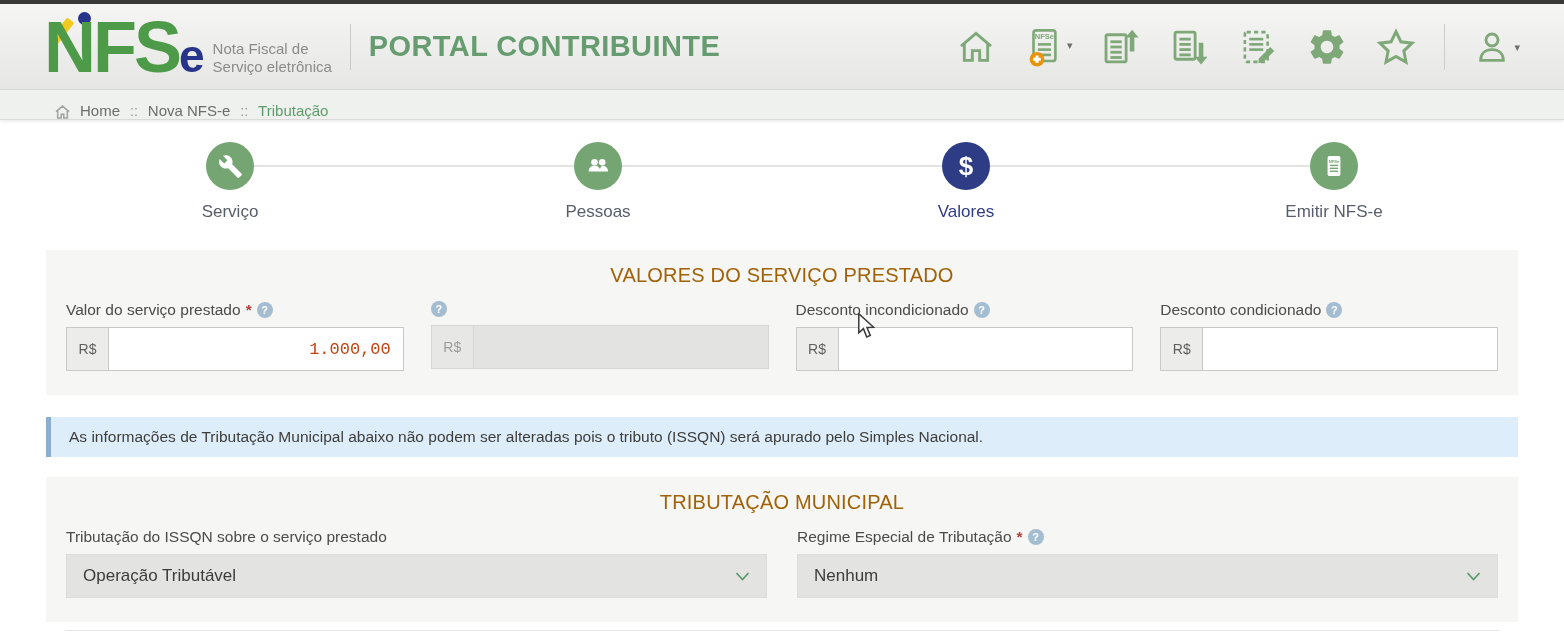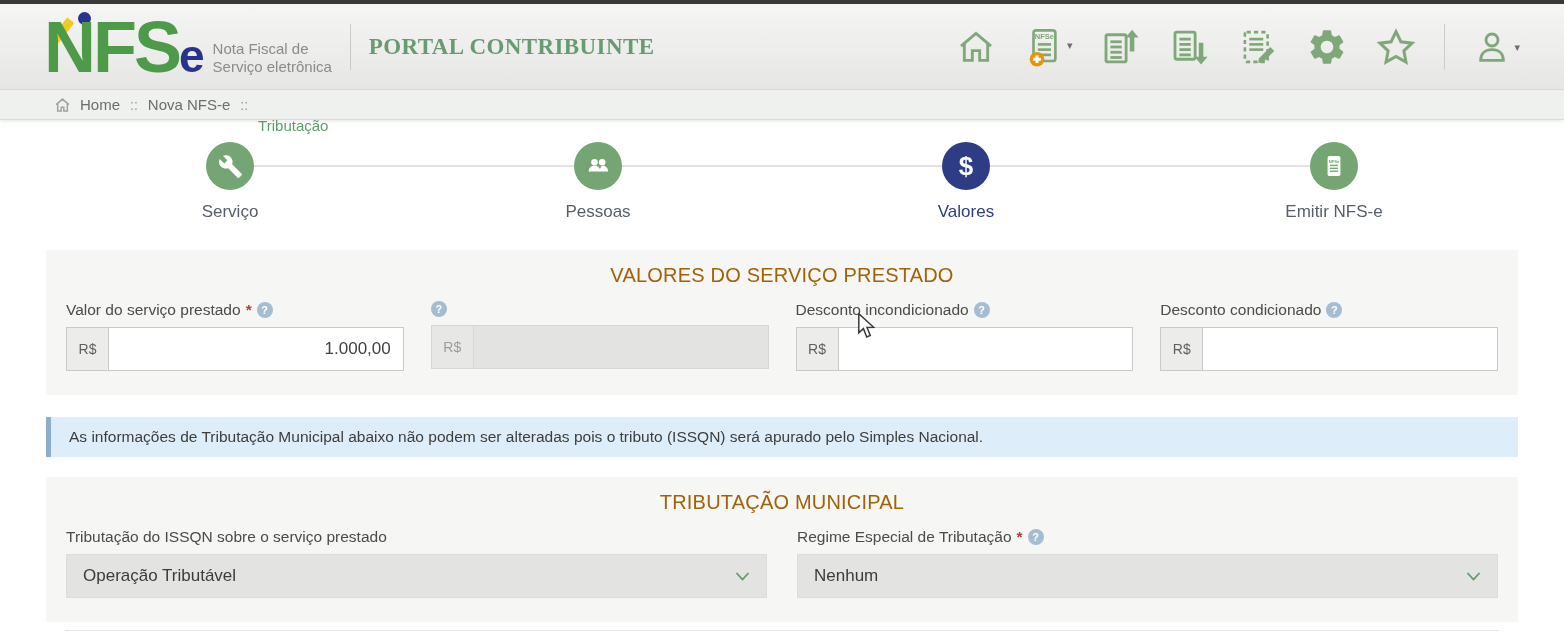--- a/index.html
+++ b/index.html
@@ -35,35 +35,35 @@
   }
   .n-accent-blue {
     position:absolute; left:34px; top:1px; width:13px; height:13px;
     background:#27348b; border-radius:50%; z-index:0;
   }
   .logo-tagline {
     margin-left:8px; font-size:15px; color:#8b8b89; line-height:1.2;margin-top:22px;
   }
   .header-divider { width:1px; height:46px; background:#c9c9c7; margin:0 18px; }
   .portal-title {
-    font-size:23px; font-weight:bold; color:#669c70; letter-spacing:.4px;font-family:Liberation Serif, serif;
+    font-size:29px; font-weight:bold; color:#669c70; letter-spacing:.4px;
   }
 
   .nav { margin-left:auto; display:flex; align-items:center; gap:27px; }
   .nav-item { display:flex; align-items:flex-start; cursor:pointer; position:relative; }
   .nav-item svg { display:block; }
   .nav-caret { font-size:11px; color:#6f6f6d; margin-left:2px; margin-top:14px; }
   .nav-sep { width:1px; height:46px; background:#cdcdcb; }
 
   
   .breadcrumb {
     height:30px; background:#eef1ed;
     border-bottom:1px solid #dadad8;
     box-shadow:0 2px 3px rgba(0,0,0,.07);
-    display:flex; align-items:center; gap:10px;
+    display:flex; align-items:flex-end; gap:10px;
     padding-left:55px; font-size:15px; color:#6d6d6b;
     position:relative; z-index:2;
   }
   .crumb { color:#6d6d6b; }
   .crumb-sep { color:#9b9b99; font-size:14px; }
   .crumb.current { color:#5e9b6b;margin-top:42px; }
 
   
   .stepper { margin:22px 46px 0; position:relative; height:88px; }
   .stepper-line {
@@ -109,21 +109,21 @@
   .input-group {
     display:flex; height:44px; border:1px solid #c9c9c7; background:#fff;
   }
   .input-addon {
     width:42px; background:#ececea; border-right:1px solid #c9c9c7;
     display:flex; align-items:center; justify-content:center;
     font-size:14px; color:#5f5f5d;
   }
   .input-group input {
     flex:1; min-width:0; border:none; outline:none; background:transparent;
-    font-family:Liberation Sans, sans-serif; font-size:17px; color:#404040; padding:0 12px;
+    font-family:Liberation Mono, monospace; font-size:17px; color:#c2410c; padding:0 12px;
   }
   .input-group input.align-right { text-align:right; }
   .input-group.disabled { background:#e3e3e1; border-color:#d6d6d4; }
   .input-group.disabled .input-addon {
     background:#e7e7e5; border-right-color:#d6d6d4; color:#9c9c9a;
   }
 
   
   .alert {
     margin:22px 46px 0;

